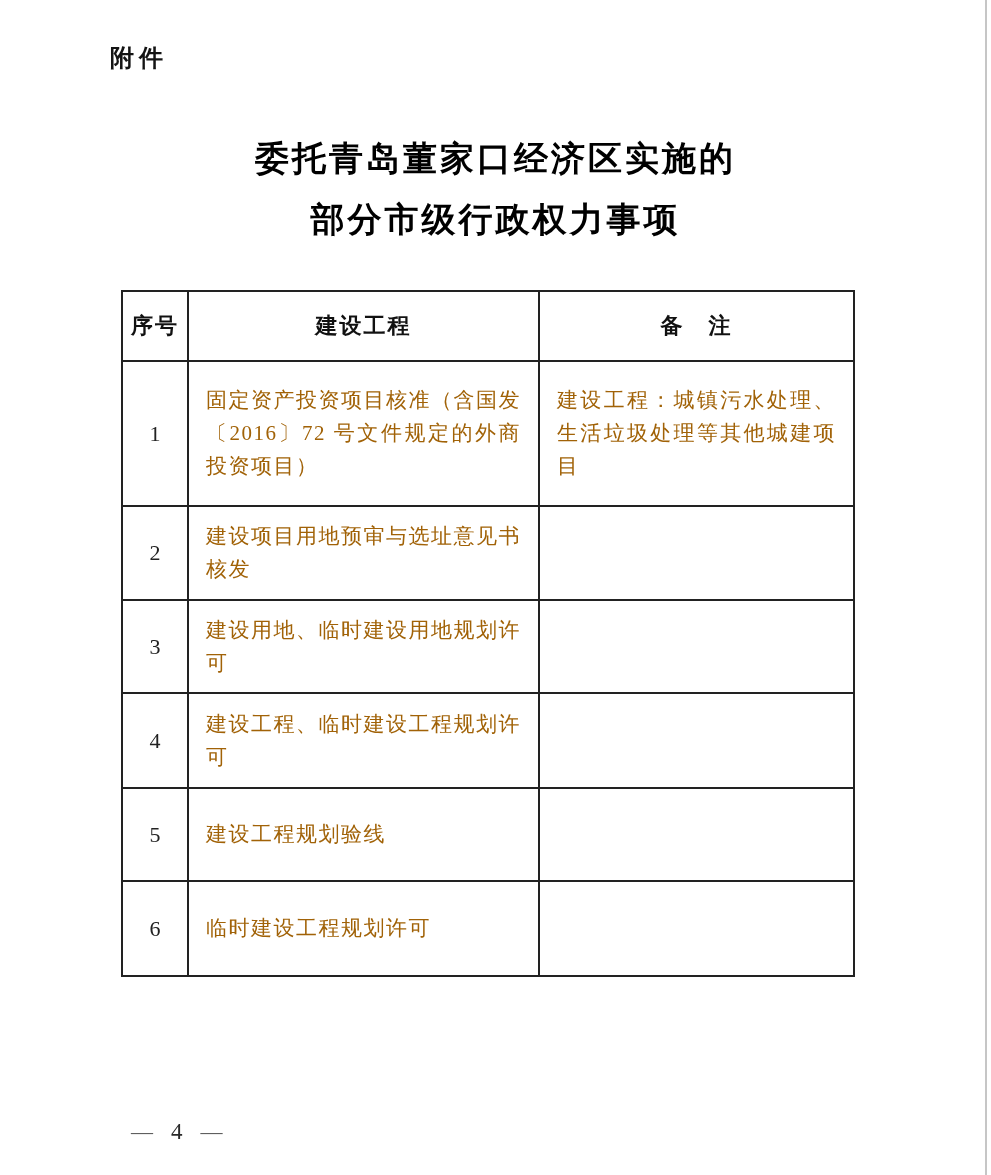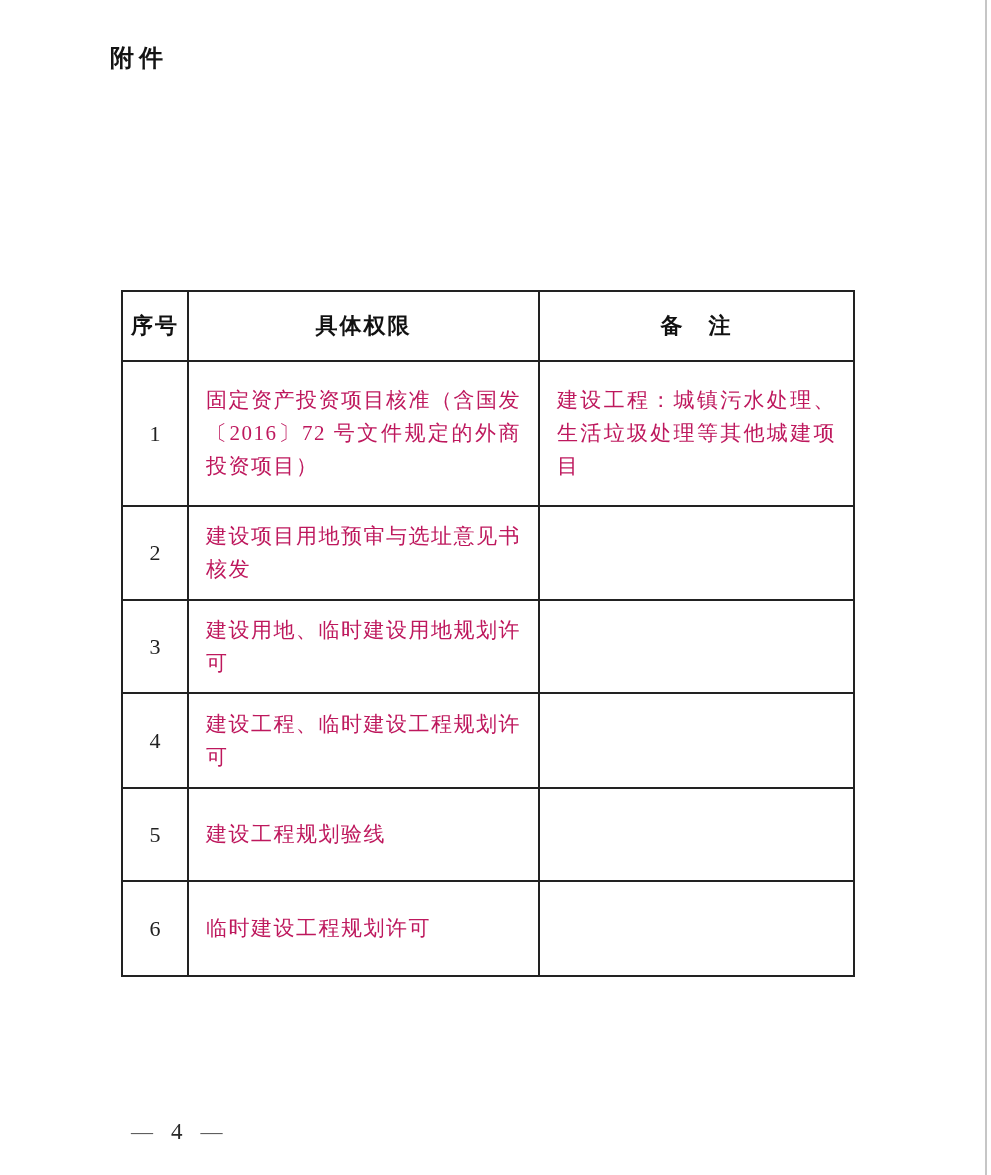--- a/index.html
+++ b/index.html
@@ -69,21 +69,21 @@
     font-size: 22px;
     color: #222222;
   }
   .doc-table td.cell-name, .doc-table td.cell-remark {
     font-size: 21px;
     line-height: 33px;
     padding: 8px 17px;
     text-align: justify;
     text-justify: inter-character;
     letter-spacing: 1.5px;
-    color: #be185d;
+    color: #a16207;
   }
   
   .doc-table tbody tr:nth-child(1) { height: 145px; }
   .doc-table tbody tr:nth-child(2) { height: 94px; }
   .doc-table tbody tr:nth-child(3) { height: 93px; }
   .doc-table tbody tr:nth-child(4) { height: 95px; }
   .doc-table tbody tr:nth-child(5) { height: 93px; }
   .doc-table tbody tr:nth-child(6) { height: 95px; }
   .page-footer {
     position: absolute;
@@ -103,31 +103,35 @@
     color: #2a2a2a;
   }
 </style>
 </head>
 <body>
 
 <div class="page">
 
   <div class="attachment-label">附件</div>
 
+  <div class="doc-title">
+    <div>委托青岛董家口经济区实施的</div>
+    <div>部分市级行政权力事项</div>
+  </div>
 
   <table class="doc-table">
     <colgroup>
       <col class="col-no">
       <col class="col-name">
       <col class="col-remark">
     </colgroup>
     <thead>
       <tr>
         <th>序号</th>
-        <th>具体权限</th>
+        <th>建设工程</th>
         <th>备　注</th>
       </tr>
     </thead>
     <tbody>
     <tr>
       <td class="cell-no">1</td>
       <td class="cell-name">固定资产投资项目核准（含国发〔2016〕72 号文件规定的外商投资项目）</td>
       <td class="cell-remark">建设工程：城镇污水处理、生活垃圾处理等其他城建项目</td>
     </tr>
 

